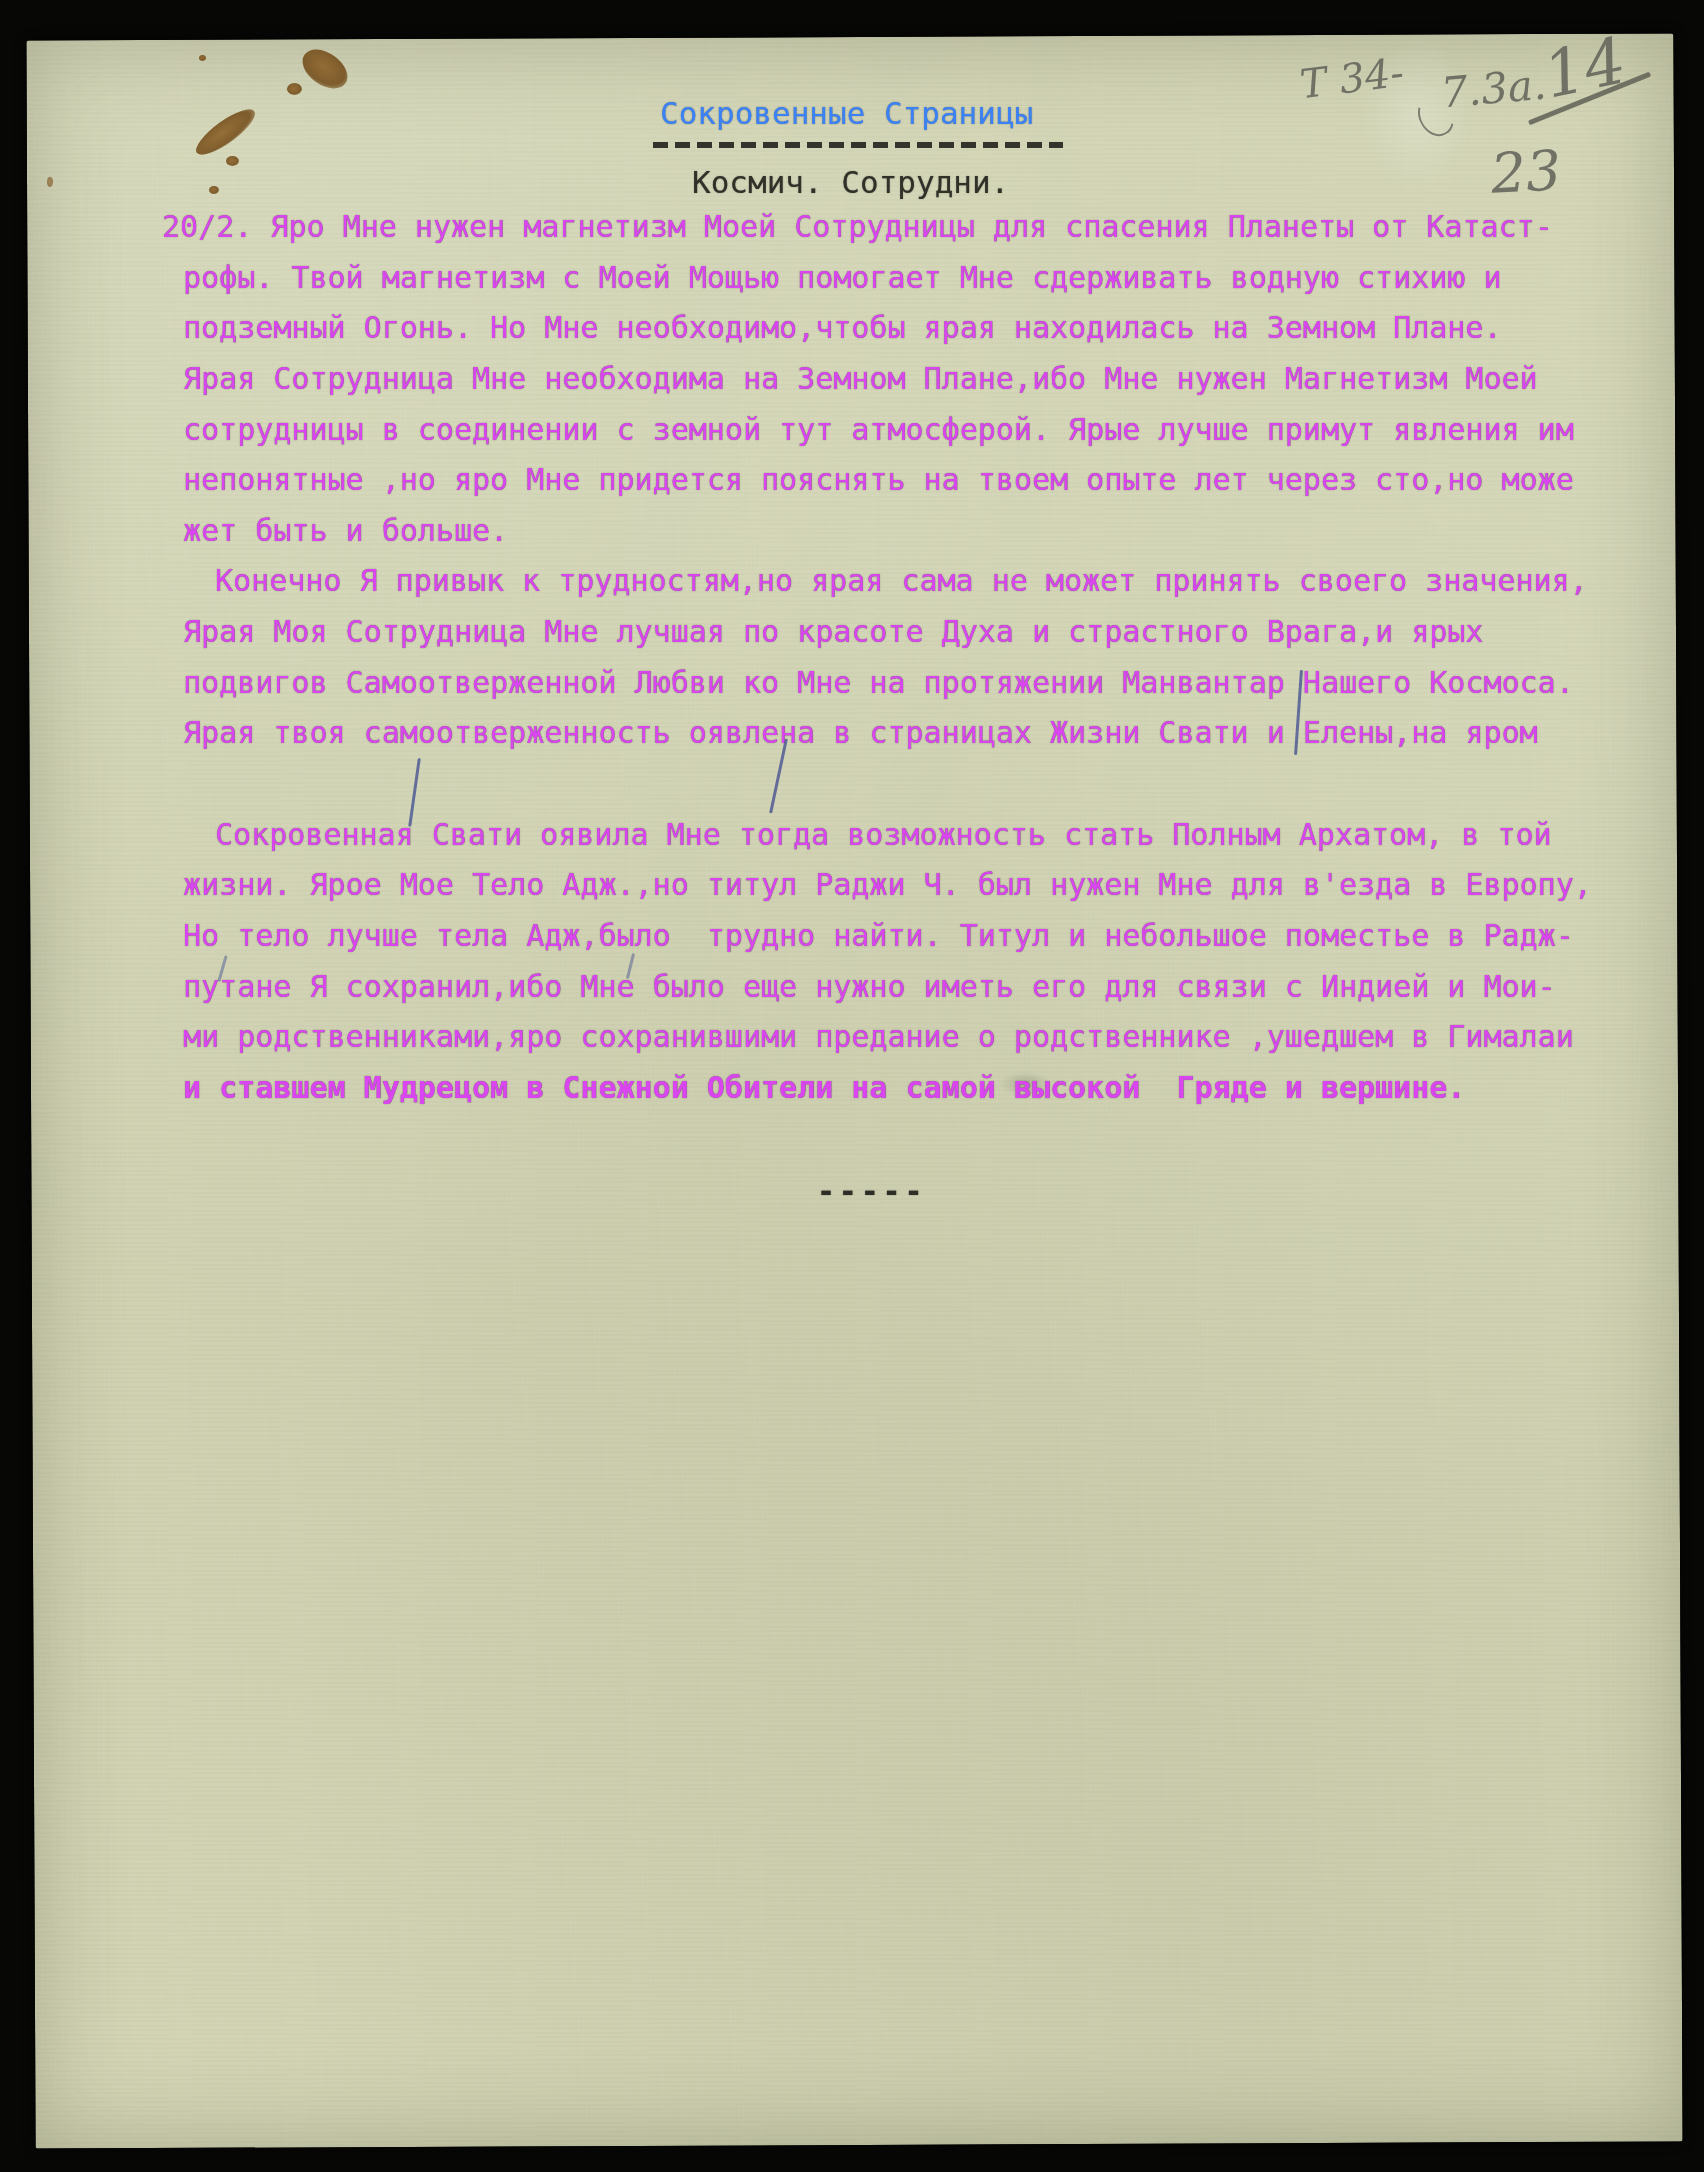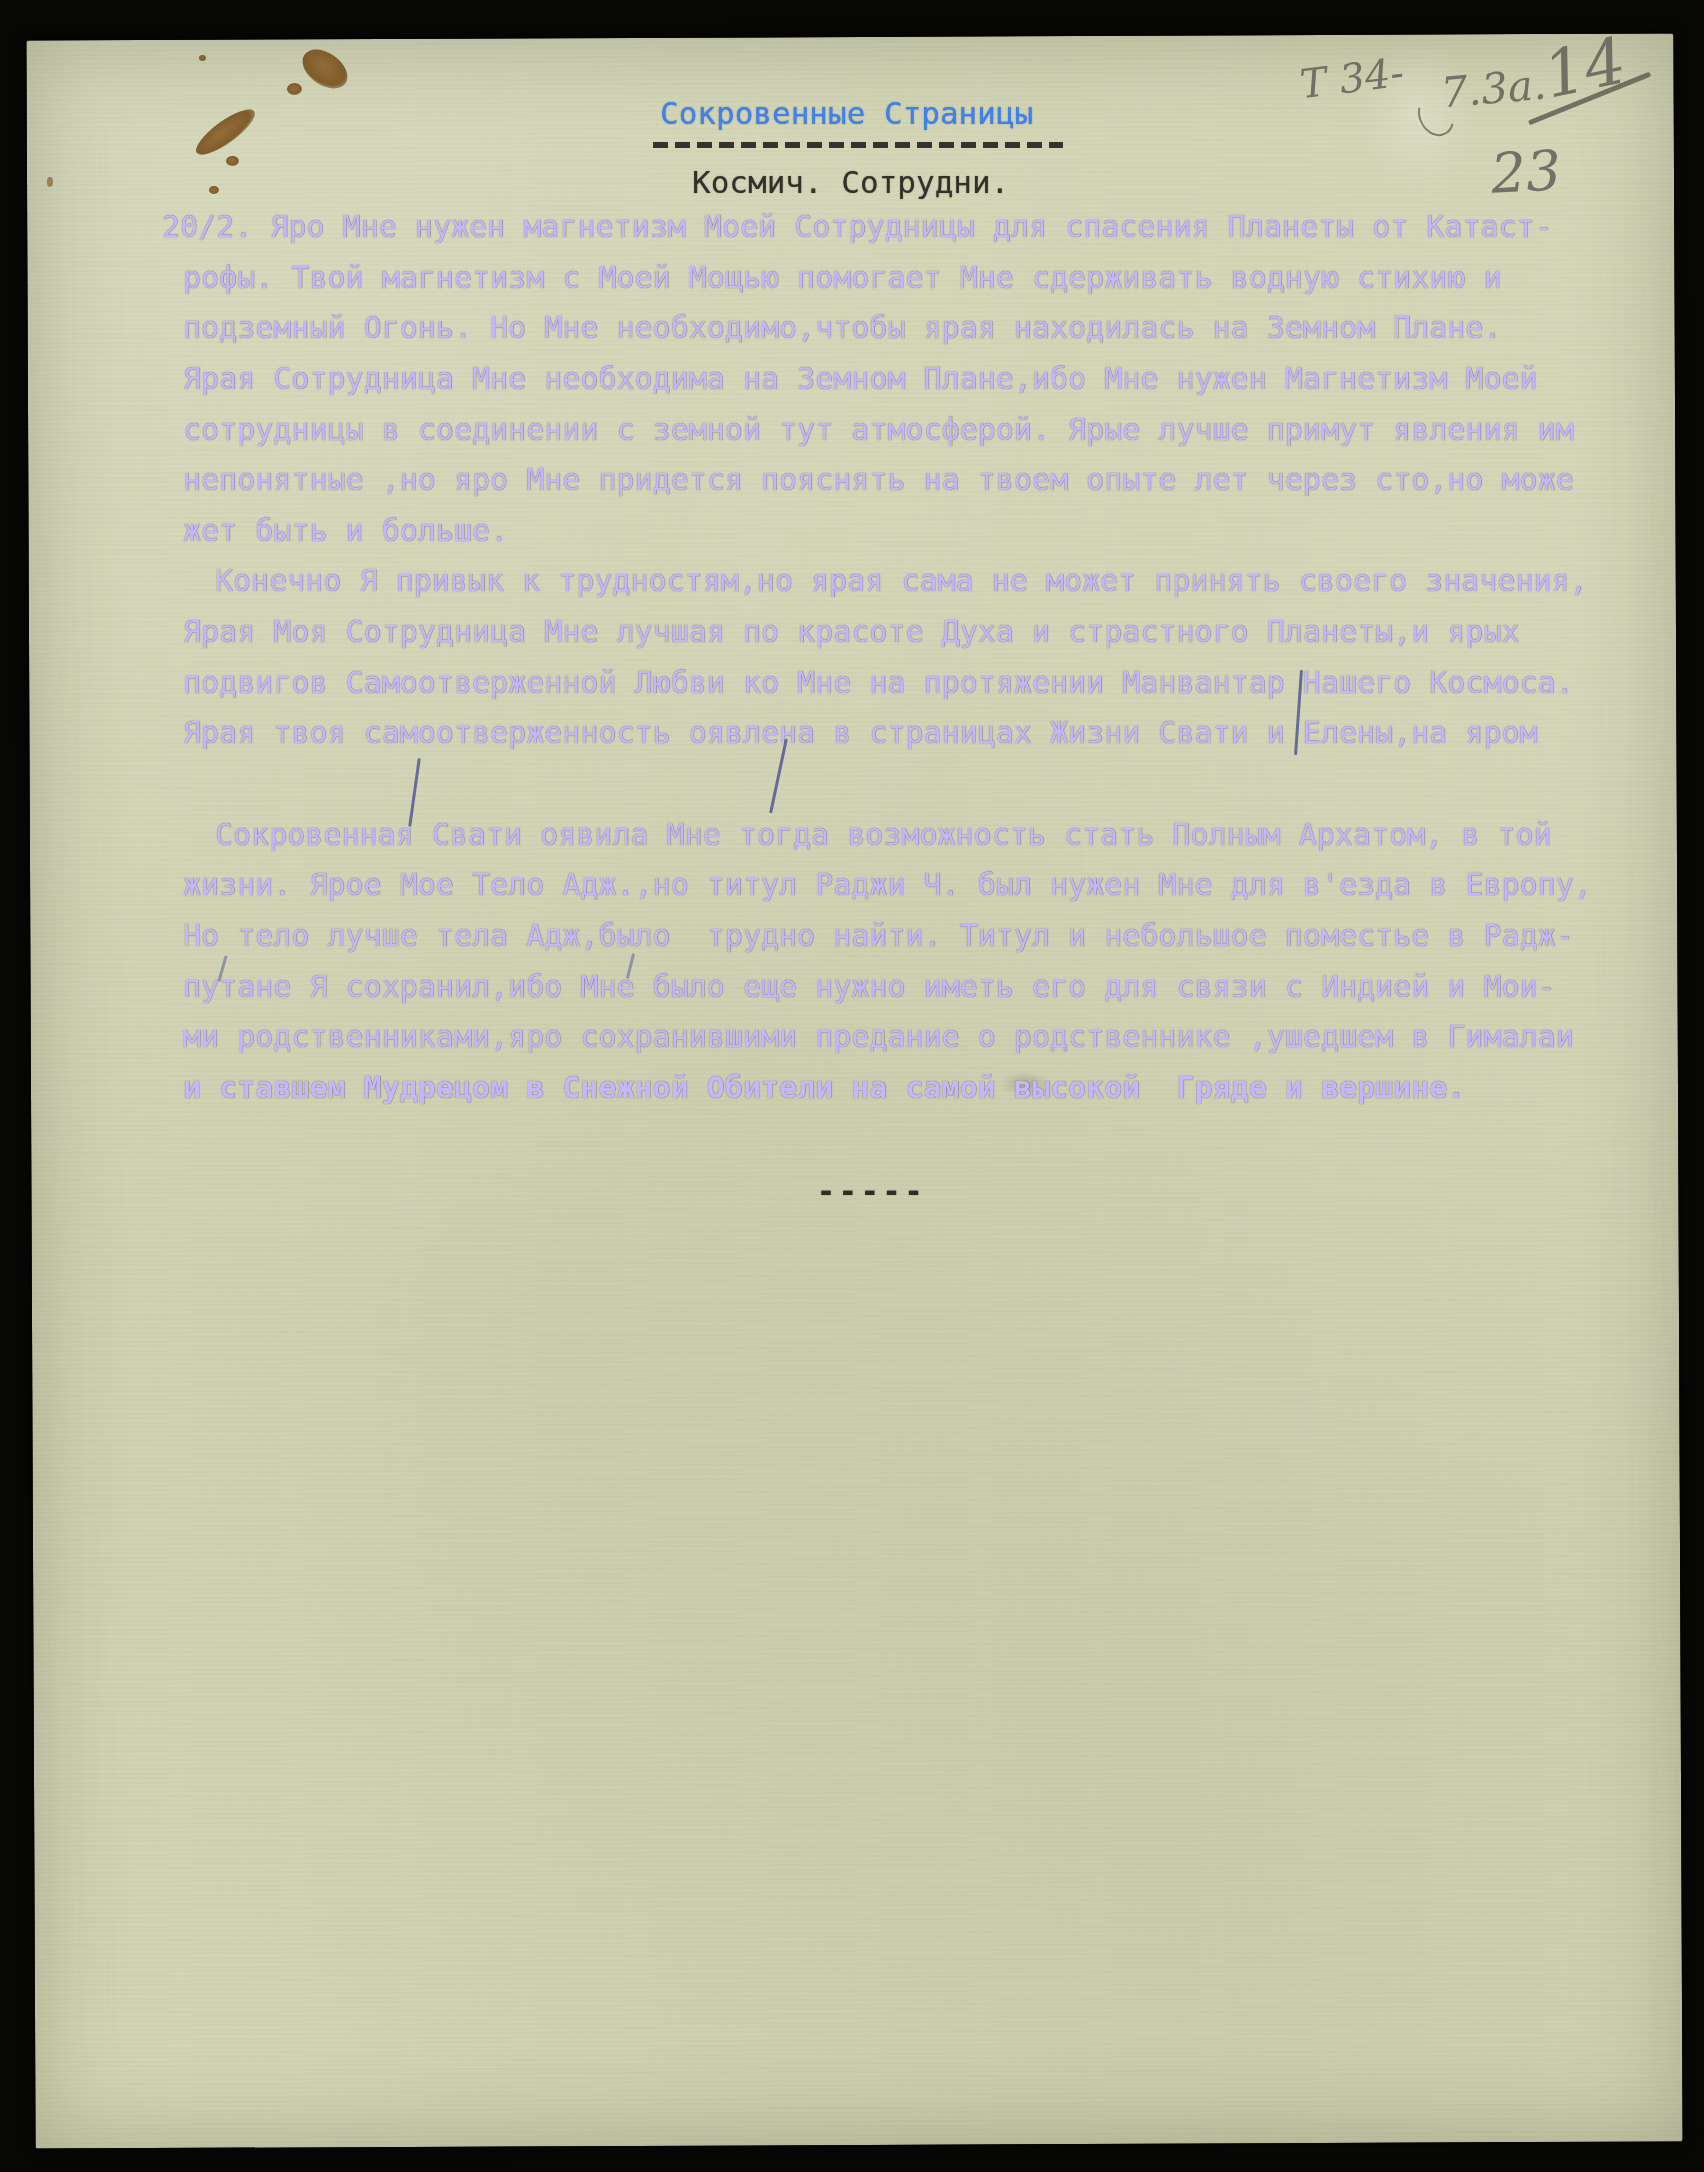--- a/index.html
+++ b/index.html
@@ -12,21 +12,21 @@
            radial-gradient(ellipse at 18% 8%,  rgba(255,255,255,0.10), transparent 42%),
            radial-gradient(ellipse at 85% 30%, rgba(255,255,252,0.07), transparent 45%),
            radial-gradient(ellipse at 70% 85%, rgba(120,122,92,0.10), transparent 55%),
            radial-gradient(ellipse at 30% 60%, rgba(118,120,90,0.06), transparent 50%),
            repeating-linear-gradient(0deg,  rgba(108,112,82,0.035) 0 1.9px, rgba(0,0,0,0) 1.9px 4.5px),
            repeating-linear-gradient(90deg, rgba(255,255,248,0.03) 0 1.3px, rgba(0,0,0,0) 1.3px 3.8px);
          box-shadow: inset 0 0 90px rgba(70,70,45,0.28), 0 0 11.5px rgba(0,0,0,0.8);
          transform:rotate(-0.25deg);border-radius:2.6px;}
   
   .tline{position:absolute;left:183px;white-space:pre;
-         font:30px/36px "DejaVu Sans Mono",monospace;color:#c4b5fd;
+         font:30px/36px "DejaVu Sans Mono",monospace;color:#d946ef;
          text-shadow:0 0 1.3px rgba(48,48,40,0.55), 0.3px 0.3px 0 rgba(48,48,40,0.35);text-align:center;}
   .indent{padding-left:32px;}
   .title{position:absolute;left:660px;top:95px;white-space:pre;
          font:31px/36px "DejaVu Sans Mono",monospace;color:#3b82f6;
          text-shadow:0 0 1.3px rgba(48,48,40,0.6);}
   .subtitle{position:absolute;left:692px;top:164px;white-space:pre;
          font:31px/36px "DejaVu Sans Mono",monospace;color:#31312a;
          text-shadow:0 0 1.3px rgba(48,48,40,0.55);}
   .title-underline{position:absolute;left:653px;top:142px;width:410px;height:5.8px;
          background:repeating-linear-gradient(90deg,#34342c 0 14.7px, rgba(0,0,0,0) 14.7px 22px);
@@ -84,21 +84,21 @@
   <div class="subtitle">Космич. Сотрудни.</div>
 
   <div class="tline" style="top:209px;margin-left:-21px;">20/2. Яро Мне нужен магнетизм Моей Сотрудницы для спасения Планеты от Катаст-</div>
   <div class="tline" style="top:260px;">рофы. Твой магнетизм с Моей Мощью помогает Мне сдерживать водную стихию и</div>
   <div class="tline" style="top:310px;">подземный Огонь. Но Мне необходимо,чтобы ярая находилась на Земном Плане.</div>
   <div class="tline" style="top:361px;">Ярая Сотрудница Мне необходима на Земном Плане,ибо Мне нужен Магнетизм Моей</div>
   <div class="tline" style="top:412px;">сотрудницы в соединении с земной тут атмосферой. Ярые лучше примут явления им</div>
   <div class="tline" style="top:462px;">непонятные ,но яро Мне придется пояснять на твоем опыте лет через сто,но може</div>
   <div class="tline" style="top:513px;">жет быть и больше.</div>
   <div class="tline indent" style="top:563px;">Конечно Я привык к трудностям,но ярая сама не может принять своего значения,</div>
-  <div class="tline" style="top:614px;">Ярая Моя Сотрудница Мне лучшая по красоте Духа и страстного Планеты,и ярых</div>
+  <div class="tline" style="top:614px;">Ярая Моя Сотрудница Мне лучшая по красоте Духа и страстного Врага,и ярых</div>
   <div class="tline" style="top:665px;">подвигов Самоотверженной Любви ко Мне на протяжении Манвантар Нашего Космоса.</div>
   <div class="tline" style="top:715px;">Ярая твоя самоотверженность оявлена в страницах Жизни Свати и Елены,на яром</div>
   <div class="tline indent" style="top:817px;">Сокровенная Свати оявила Мне тогда возможность стать Полным Архатом, в той</div>
   <div class="tline" style="top:867px;">жизни. Ярое Мое Тело Адж.,но титул Раджи Ч. был нужен Мне для в'езда в Европу,</div>
   <div class="tline" style="top:918px;">Но тело лучше тела Адж,было  трудно найти. Титул и небольшое поместье в Радж-</div>
   <div class="tline" style="top:969px;">путане Я сохранил,ибо Мне было еще нужно иметь его для связи с Индией и Мои-</div>
   <div class="tline" style="top:1019px;">ми родственниками,яро сохранившими предание о родственнике ,ушедшем в Гималаи</div>
   <div class="tline" style="top:1070px;font-weight:bold;">и ставшем Мудрецом в Снежной Обители на самой высокой  Гряде и вершине.</div>
 
   <div class="bluemark" style="left:413px;top:758px;width:3.2px;height:69px;transform:rotate(8deg);"></div>

